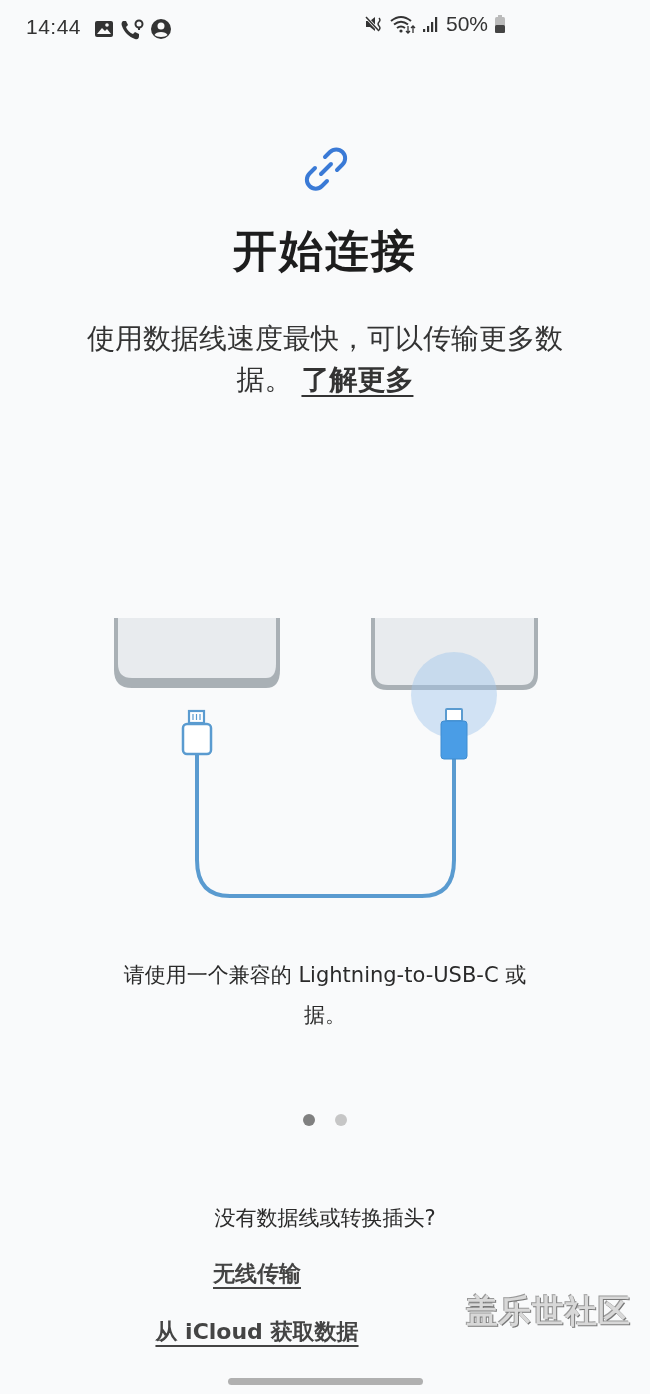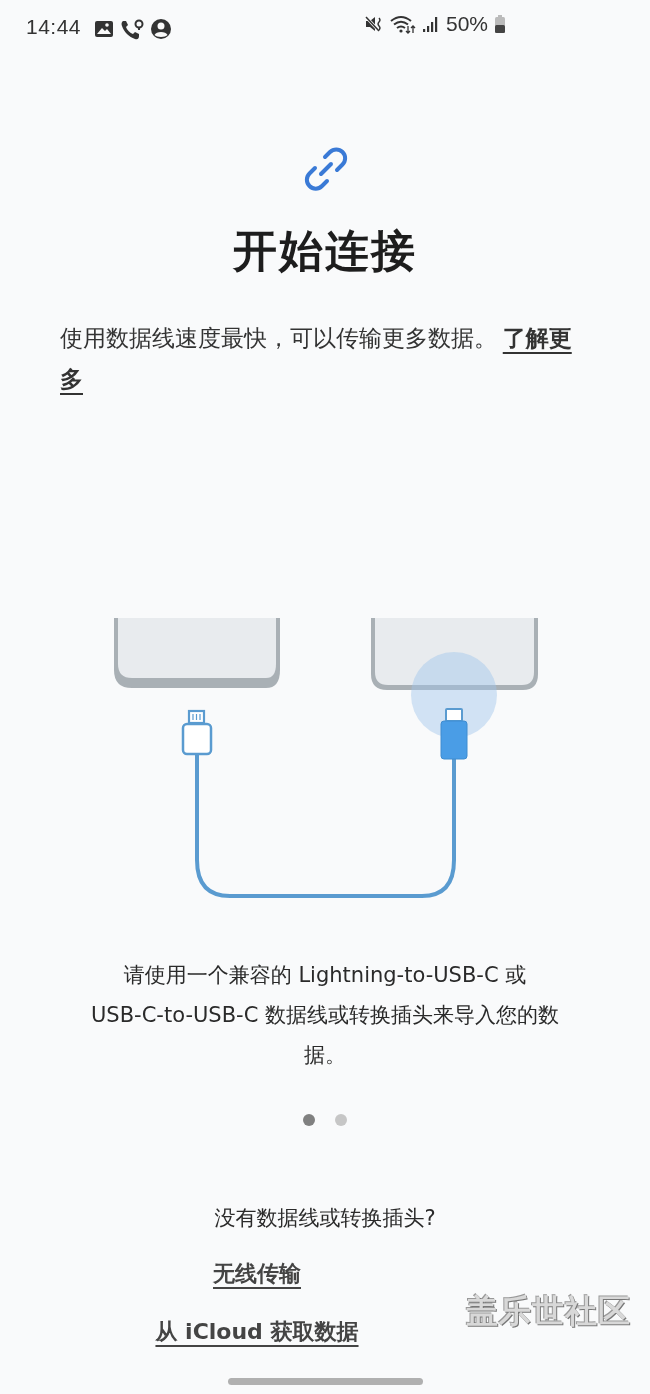--- a/index.html
+++ b/index.html
@@ -9,21 +9,21 @@
     
     .status-bar { position: absolute; top: 0; left: 0; width: 528px; height: 60px; }
     .sb-time { position: absolute; left: 26px; top: 15px; font-size: 21px; color: #333; font-family: "Liberation Sans", sans-serif; letter-spacing: 0.5px; }
     .sb-left-icons { position: absolute; left: 94px; top: 18px; display: flex; gap: 6px; align-items: center; }
     .sb-right { position: absolute; right: 22px; top: 12px; display: flex; align-items: center; gap: 6px; }
     .sb-battery-text { font-size: 21px; color: #333; font-family: "Liberation Sans", sans-serif; }
 
     
     .link-icon { position: absolute; left: 300px; top: 143px; width: 52px; height: 52px; }
     .page-title { position: absolute; left: 0; top: 222px; width: 650px; text-align: center; font-size: 44px; font-weight: bold; color: #1d1d1d; letter-spacing: 2px; }
-    .intro { position: absolute; left: 60px; top: 318px; width: 530px; text-align: left; font-size: 23px; line-height: 41px; color: #333; font-family: Liberation Serif, serif; }
+    .intro { position: absolute; left: 60px; top: 318px; width: 530px; text-align: center; font-size: 28px; line-height: 41px; color: #333; }
     .intro .learn-more { color: #333; font-weight: bold; text-decoration: underline; text-underline-offset: 6px; text-decoration-thickness: 2px; cursor: pointer; }
 
     
     .illustration { position: absolute; left: 100px; top: 600px; width: 450px; height: 320px; }
 
     
     .desc { position: absolute; left: 60px; top: 955px; width: 530px; text-align: center; font-size: 21px; line-height: 40px; color: #2a2a2a; }
 
     
     .dots { position: absolute; left: 0; top: 1114px; width: 650px; display: flex; justify-content: center; gap: 20px; }
@@ -135,21 +135,20 @@
   </g>
 
   <g>
     <rect x="346" y="109" width="16" height="12" rx="1" fill="#fff" stroke="#5a9bd0" stroke-width="2"></rect>
     <rect x="341" y="121" width="26" height="38" rx="3" fill="#4a9de6" stroke="#3e8cd0" stroke-width="1"></rect>
   </g>
 </svg>
 
 <div class="desc">
   <div>请使用一个兼容的 Lightning-to-USB-C 或</div>
-  <div>USB-C-to-USB-C 数据线或转换插头来导入您的数</div>
   <div>据。</div>
 </div>
 
 <div class="dots">
   <div class="dot active"></div>
   <div class="dot inactive"></div>
 </div>
 
 <div class="no-cable">没有数据线或转换插头?</div>
 <div class="bottom-link link-wireless">

